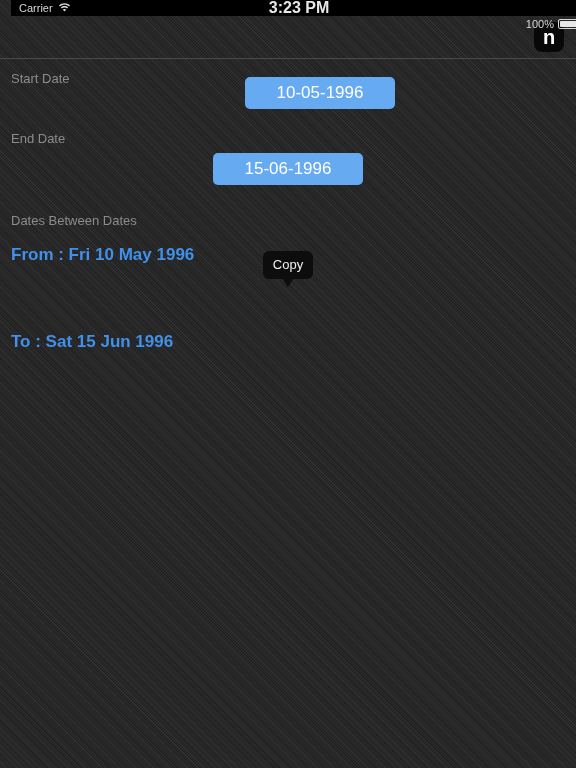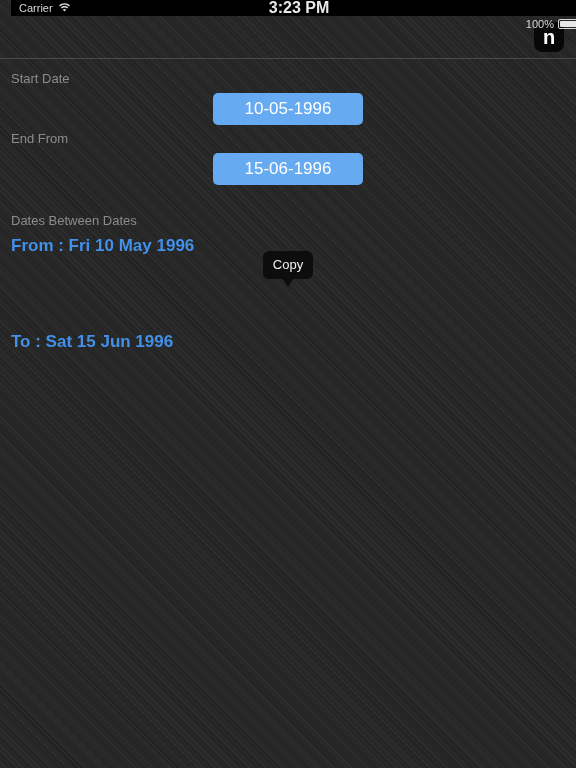--- a/index.html
+++ b/index.html
@@ -152,32 +152,32 @@
     border-radius: 5px;
     color: #ffffff;
     font-family: "Liberation Sans", sans-serif;
     font-size: 17px;
     font-weight: normal;
     text-align: center;
     line-height: 32px;
     padding: 0;
     cursor: pointer;
   }
-  #btn-start { top: 93px; }
+  #btn-start { top: 77px; margin-left: 32px; }
   #btn-end   { top: 153px; }
 
   
   .range-line {
     position: absolute;
     left: 11px;
     font-size: 17px;
     font-weight: bold;
     color: #4190ea;
   }
-  #line-from { top: 236px; text-align: right; }
+  #line-from { top: 245px; text-align: right; }
   #line-to   { top: 289px; margin-top: 43px; }
 
   
   .tooltip {
     position: absolute;
     left: 263px;
     top: 251px;
     width: 50px;
     height: 28px;
     background: #0d0d0d;
@@ -247,21 +247,21 @@
     </div>
   </div>
 
   <div class="navbar">
     <div class="nav-logo">n</div>
   </div>
 
   <div class="field-label" id="lbl-start">Start Date</div>
   <button class="date-btn" id="btn-start">10-05-1996</button>
 
-  <div class="field-label" id="lbl-end">End From</div>
+  <div class="field-label" id="lbl-end">End Date</div>
   <button class="date-btn" id="btn-end">15-06-1996</button>
 
   <div class="field-label" id="lbl-days">Dates Between Dates</div>
   <div class="range-line" id="line-from">From : Fri 10 May 1996</div>
   <div class="range-line" id="line-to">To : Sat 15 Jun 1996</div>
 
   <div class="tooltip">Copy</div>
 
 
 

